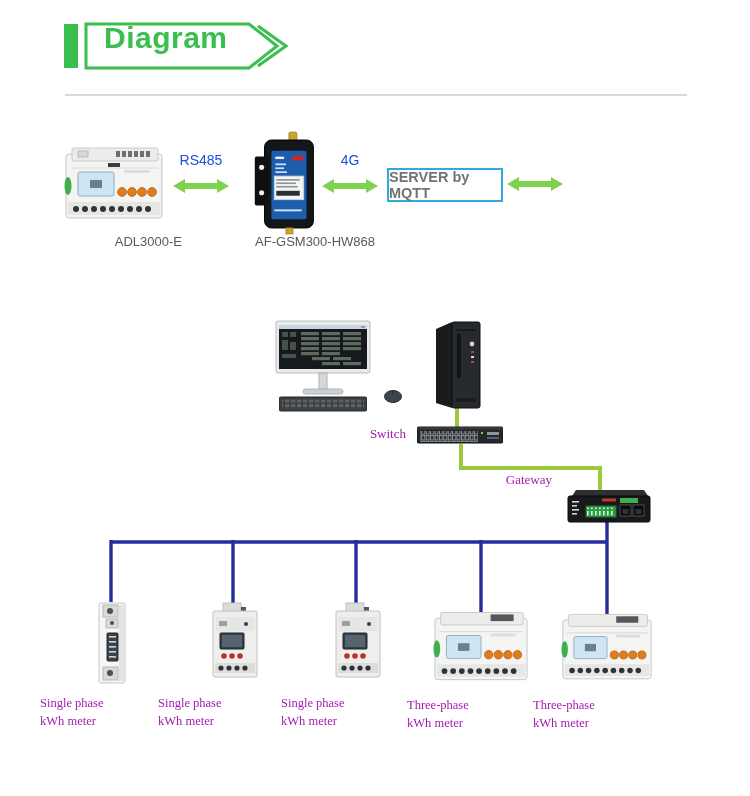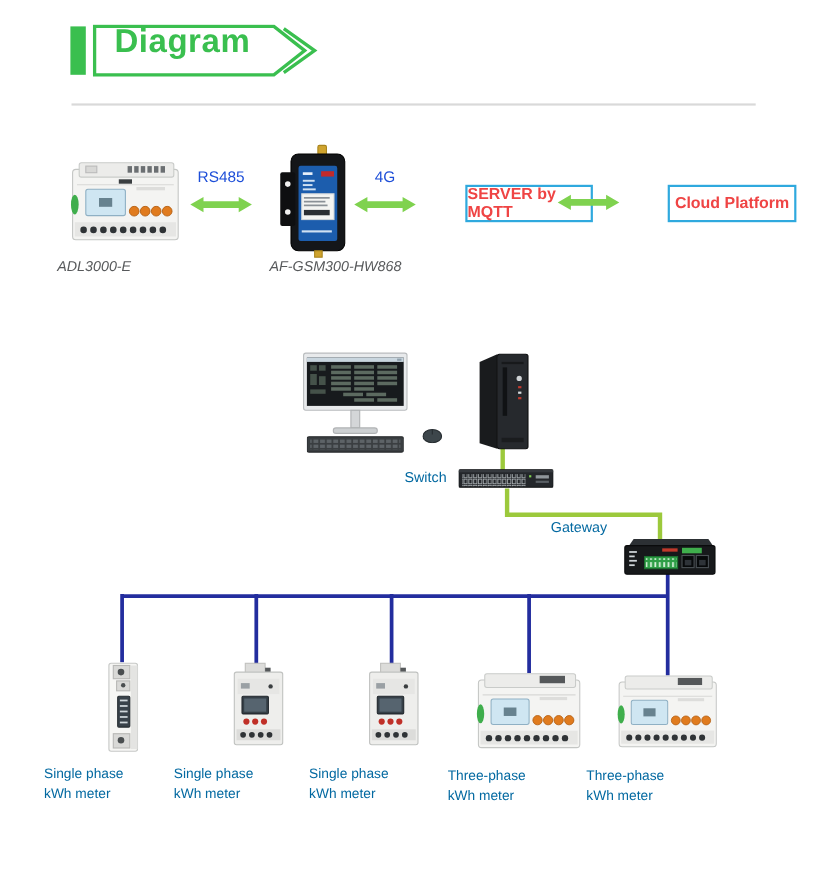--- a/index.html
+++ b/index.html
@@ -7,25 +7,25 @@
           font-family:"Liberation Sans",sans-serif;}
   .abs{position:absolute;}
   
   #hdr-bar{left:64px;top:24px;width:14px;height:44px;background:#3abf4f;}
   #hdr-banner{left:84px;top:22px;}
   #hdr-title{left:104px;top:26px;width:150px;height:24px;display:flex;align-items:center;
              font-size:30px;font-weight:bold;color:#3abf4f;letter-spacing:.5px;}
   #divider{left:65px;top:94px;width:622px;height:2px;background:#d9d9d9;}
   
   .link-label{width:60px;text-align:center;font-size:14px;color:#1d4ed8;}
-  .dev-label{width:130px;text-align:left;font-size:13px;color:#57595b;font-style:italic;}
-  .flow-box{border:2px solid #2fa9de;background:#fff;color:#ef4444;font-weight:bold;
-            font-size:14.5px;display:flex;align-items:center;justify-content:center;margin-left:36px;}
+  .dev-label{width:130px;text-align:right;font-size:13px;color:#57595b;}
+  .flow-box{border:2px solid #2fa9de;background:#fff;color:#737373;font-weight:bold;
+            font-size:14.5px;display:flex;align-items:center;justify-content:center;}
   
-  .mono{font-family:Liberation Sans, sans-serif;color:#0369a1;}
+  .mono{font-family:Liberation Serif, serif;color:#a21caf;}
   .switch-lbl{left:330px;top:426px;width:76px;font-size:13px;text-align:right;}
   .gateway-lbl{left:468px;top:472px;width:84px;font-size:13px;text-align:right;}
   .meter-lbl{width:150px;font-size:12.5px;line-height:17.5px;}
   svg{display:block;}
 </style>
 </head>
 <body>
 
 <div id="canvas">
 
@@ -121,21 +121,20 @@
   <svg class="abs" style="left:320px;top:176px;" width="60" height="20" viewBox="0 0 58 20">
     <polygon points="1,10 13,3 13,7 45,7 45,3 57,10 45,17 45,13 13,13 13,17" fill="#7fd24f"></polygon>
   </svg>
 
   <div class="abs flow-box" style="left:387px;top:168px;width:112px;height:30px;">SERVER by MQTT</div>
 
   <svg class="abs" style="left:505px;top:174px;" width="60" height="20" viewBox="0 0 58 20">
     <polygon points="1,10 13,3 13,7 45,7 45,3 57,10 45,17 45,13 13,13 13,17" fill="#7fd24f"></polygon>
   </svg>
 
-  <div class="abs flow-box" style="left:571px;top:168px;width:113px;height:30px;">Cloud Platform</div>
 
   <svg class="abs" style="left:0;top:0;pointer-events:none;" width="750" height="796" viewBox="0 0 750 796">
     <g stroke="#9cc93c" stroke-width="4" fill="none">
       <path d="M457 406 L457 428"></path>
       <path d="M461 444 L461 468 L600 468 L600 490"></path>
     </g>
     <g stroke="#232d9e" stroke-width="3.4" fill="none">
       <path d="M607 521 L607 614"></path>
       <path d="M111 542 L607 542"></path>
       <path d="M111 540 L111 602"></path>

